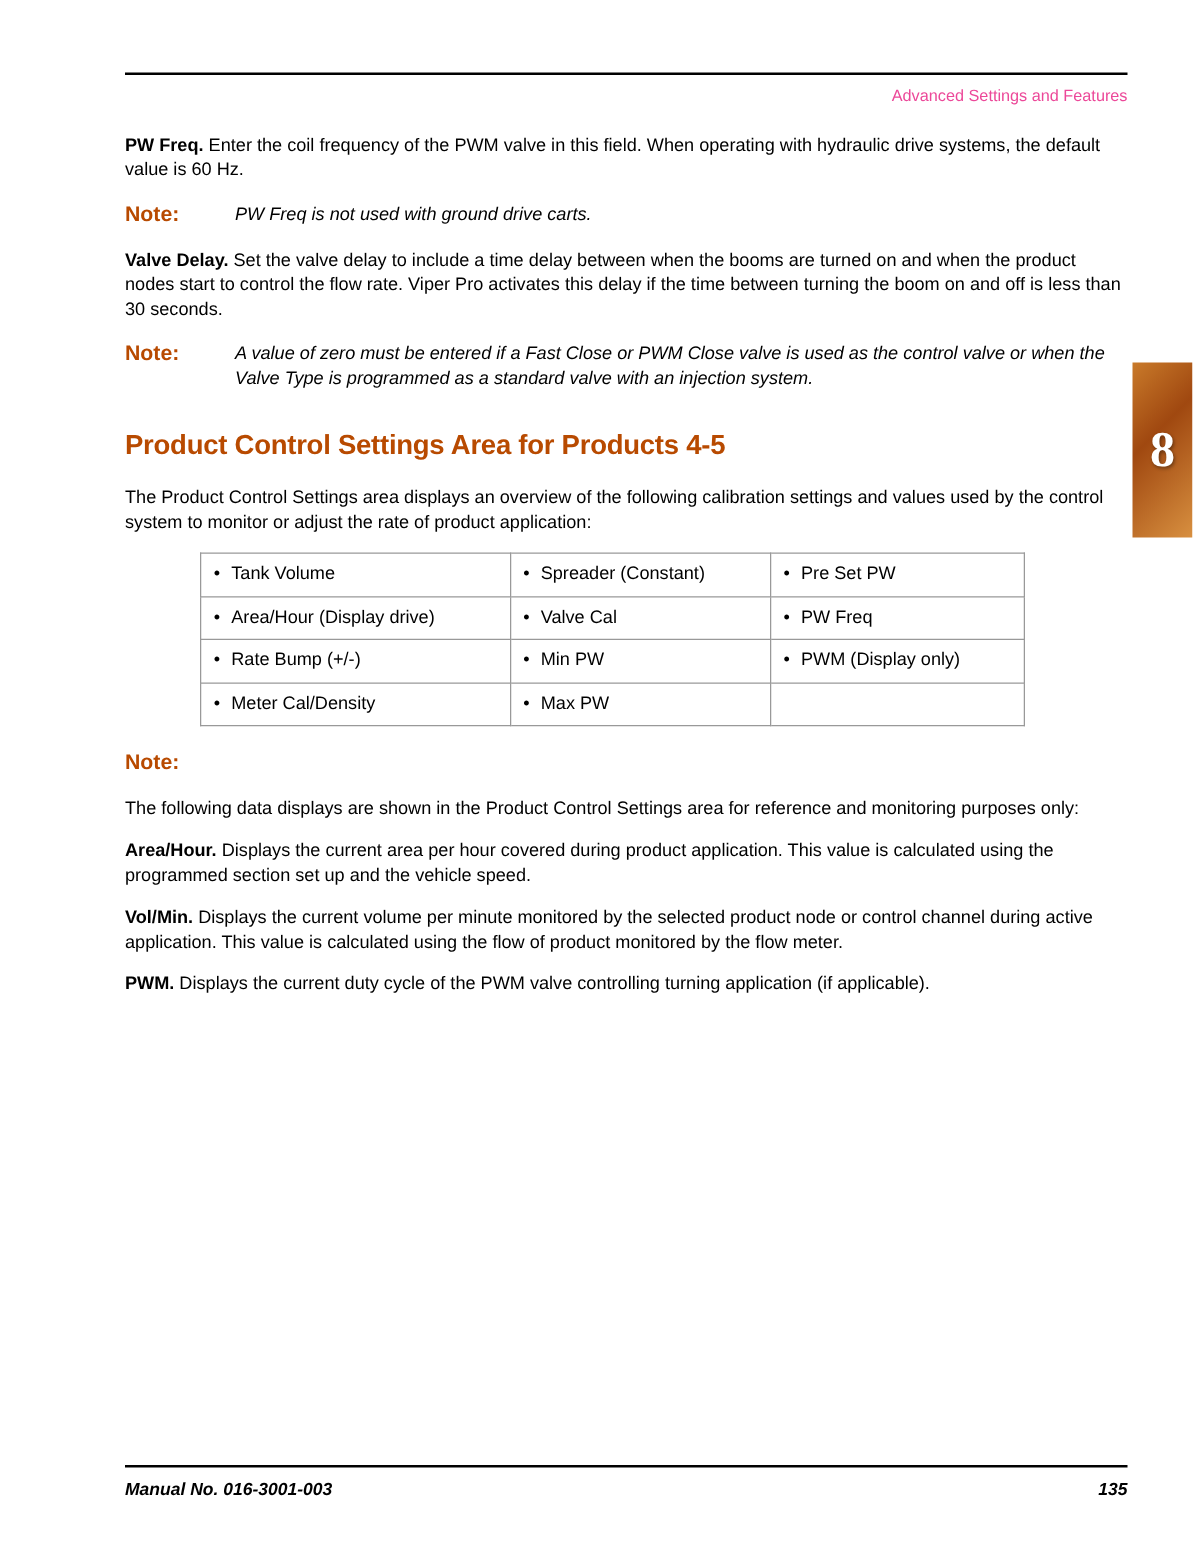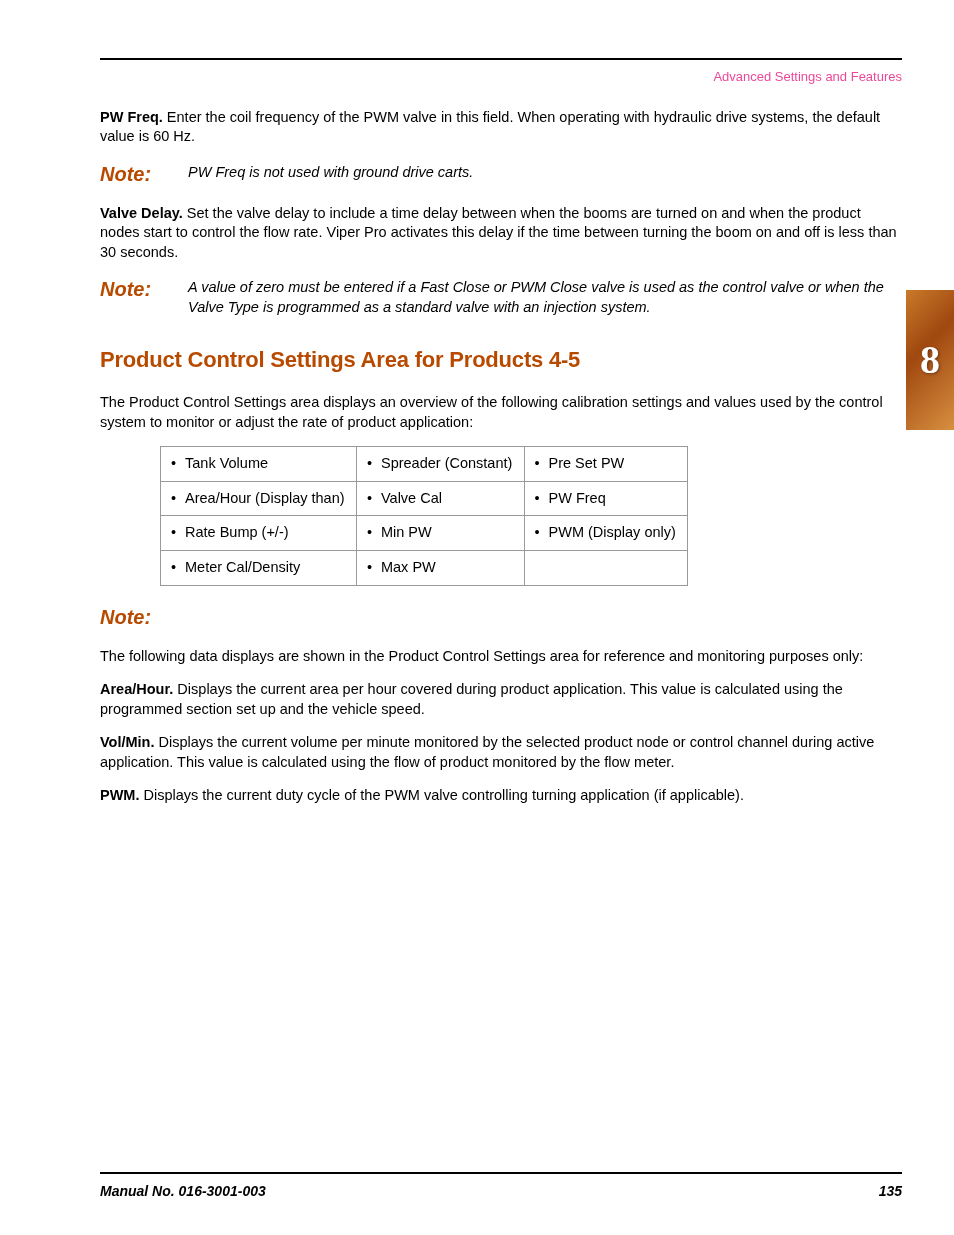--- a/index.html
+++ b/index.html
@@ -28,42 +28,41 @@
   .para { margin-bottom: 14px; }
   .run-in { font-weight: bold; }
   .note-block {
     display: flex;
     margin-bottom: 16px;
     margin-top: 4px;
   }
   .note-label {
     color: #b84a00;
     font-weight: bold;
-    font-style: italic;
-    font-size: 20px;
+    font-size: 17px;
     width: 88px;
     flex-shrink: 0;
   }
   .note-text {
     font-style: italic;
     flex: 1;
     padding-top: 2px;
   }
   .section-title {
     color: #b84a00;
     font-weight: 900;
     font-size: 22px;
     margin-top: 28px;
     margin-bottom: 18px;
     letter-spacing: -0.2px;
   }
   .settings-table {
     border-collapse: collapse;
     margin: 10px 0 18px 60px;
-    width: 528px;
+    width: 660px;
   }
   .settings-table td {
     border: 1px solid #999;
     padding: 7px 10px 7px 24px;
     vertical-align: top;
     position: relative;
     font-size: 14.5px;
   }
   .settings-table td::before {
     content: "•";
@@ -141,21 +140,21 @@
 <p class="para">The Product Control Settings area displays an overview of the following calibration settings and values used by the control system to monitor or adjust the rate of product application:</p>
 
 <table class="settings-table">
   <tbody>
       <tr>
     <td>Tank Volume</td>
     <td>Spreader (Constant)</td>
     <td>Pre Set PW</td>
   </tr>
   <tr>
-    <td>Area/Hour (Display than)</td>
+    <td>Area/Hour (Display drive)</td>
     <td>Valve Cal</td>
     <td>PW Freq</td>
   </tr>
   <tr>
     <td>Rate Bump (+/-)</td>
     <td>Min PW</td>
     <td>PWM (Display only)</td>
   </tr>
   <tr>
     <td>Meter Cal/Density</td>

